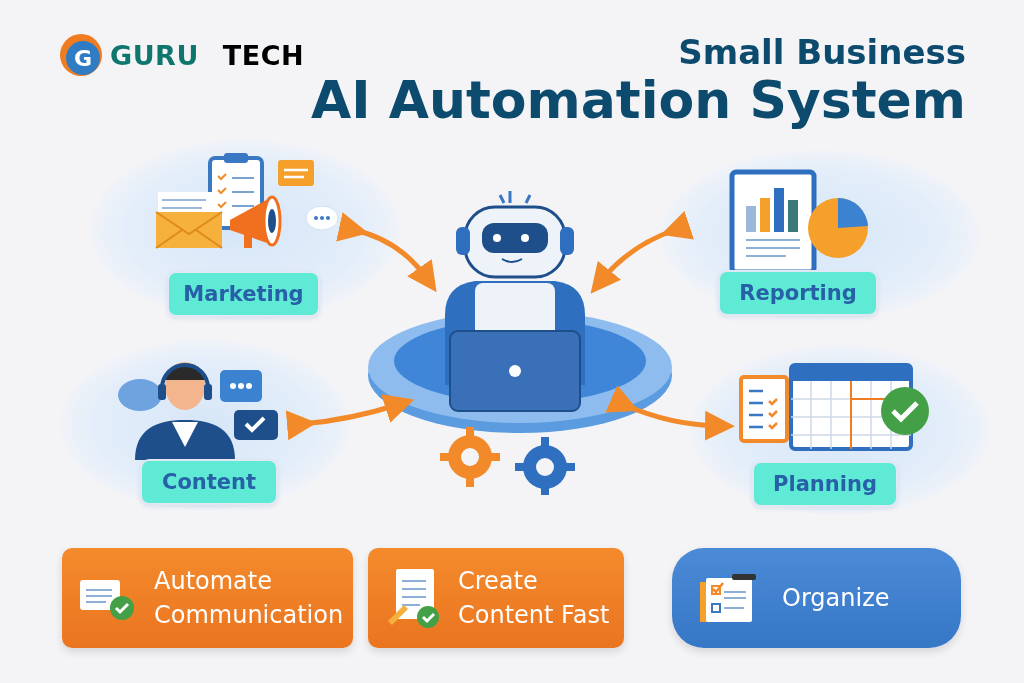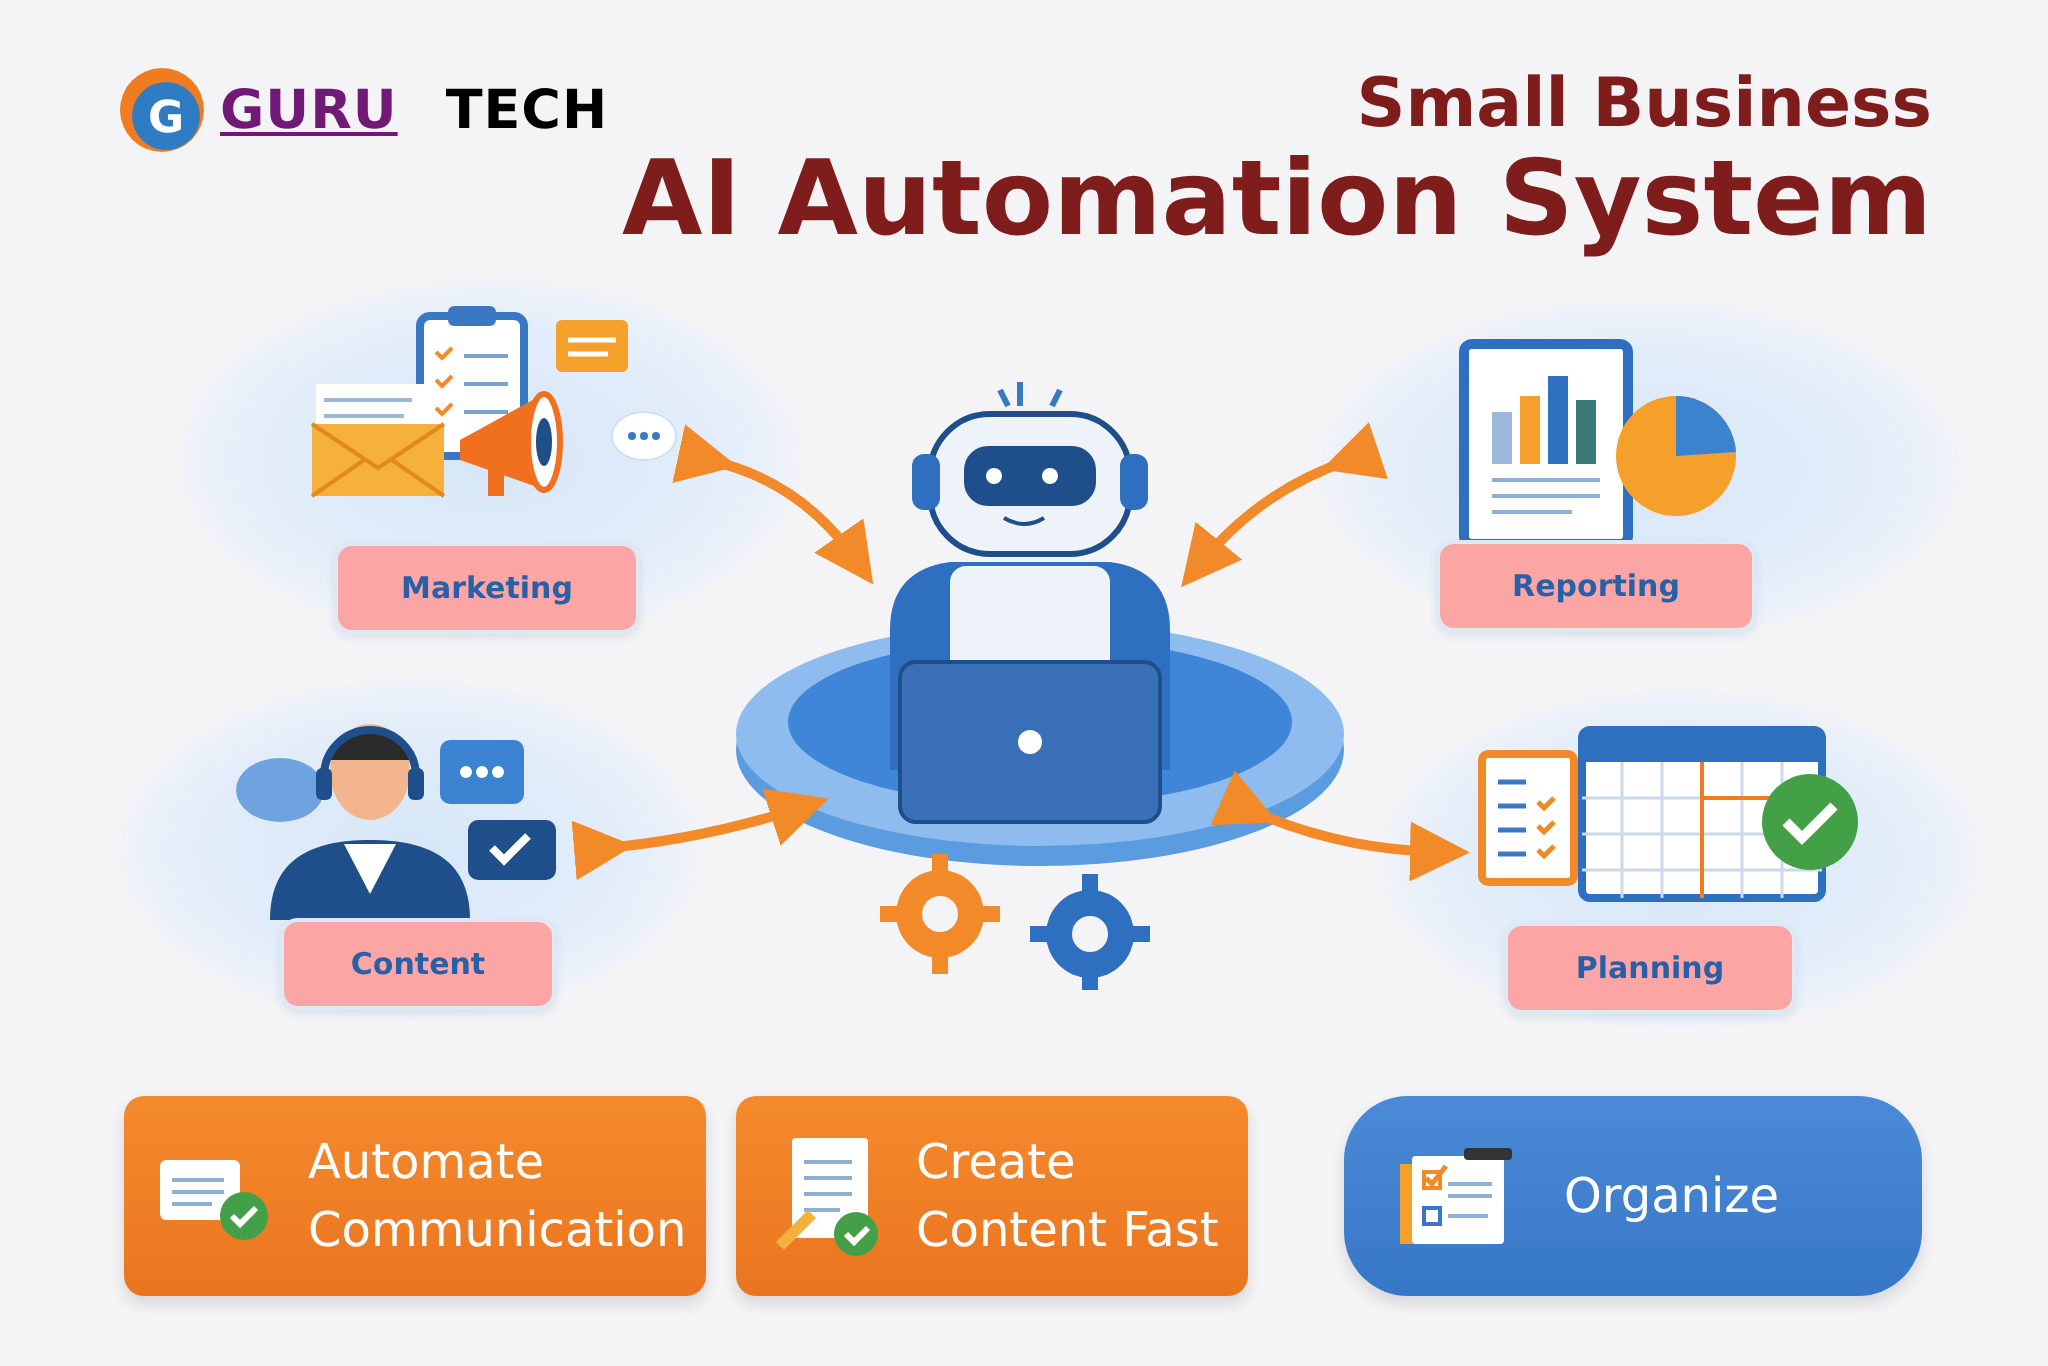--- a/index.html
+++ b/index.html
@@ -1,30 +1,30 @@
 <!DOCTYPE html>
 <html><head>
 <meta charset="utf-8">
 <style>
   html,body{margin:0;padding:0;}
   body{width:1024px;height:683px;overflow:hidden;background:#f4f4f7;font-family:"DejaVu Sans","Liberation Sans",sans-serif;position:relative;}
   .abs{position:absolute;}
   
   .logo{left:58px;top:32px;display:flex;align-items:center;}
   .logo-text{font-weight:bold;font-size:27px;letter-spacing:0.5px;margin-left:6px;}
-  .logo-guru{color:#701a75;text-decoration:underline;}
+  .logo-guru{color:#0f766e;}
   .logo-tech{color:#000000;margin-left:24px;}
   
-  .title{right:58px;top:28px;text-align:right;color:#7f1d1d;font-weight:bold;line-height:48px;}
+  .title{right:58px;top:28px;text-align:right;color:#0c4a6e;font-weight:bold;line-height:48px;}
   .title .l1{font-size:34px;}
   .title .l2{font-size:52px;}
   
   .cloud{position:absolute;border-radius:50%;background:radial-gradient(ellipse at center,#d6e6f7 0%,#e4eefa 55%,rgba(236,242,250,0) 75%);}
   
-  .label-box{position:absolute;background:#fca5a5;border:2px solid #dfe8f3;border-radius:9px;color:#2860a8;font-weight:bold;font-size:15px;text-align:center;box-shadow:0 2px 4px rgba(80,120,170,0.15);}
+  .label-box{position:absolute;background:#5eead4;border:2px solid #dfe8f3;border-radius:9px;color:#2860a8;font-weight:bold;font-size:21px;text-align:center;box-shadow:0 2px 4px rgba(80,120,170,0.15);}
   
   .card{position:absolute;top:548px;height:100px;border-radius:10px;color:#fff;display:flex;align-items:center;box-shadow:0 4px 8px rgba(0,0,0,0.12);}
   .card.orange{background:linear-gradient(180deg,#f48a2c,#ea7520);}
   .card.blue{background:linear-gradient(180deg,#4b8ad6,#3677c6);}
   .card-text{font-size:24px;line-height:34px;}
 </style>
 </head>
 <body>
 
 <div class="abs logo">

